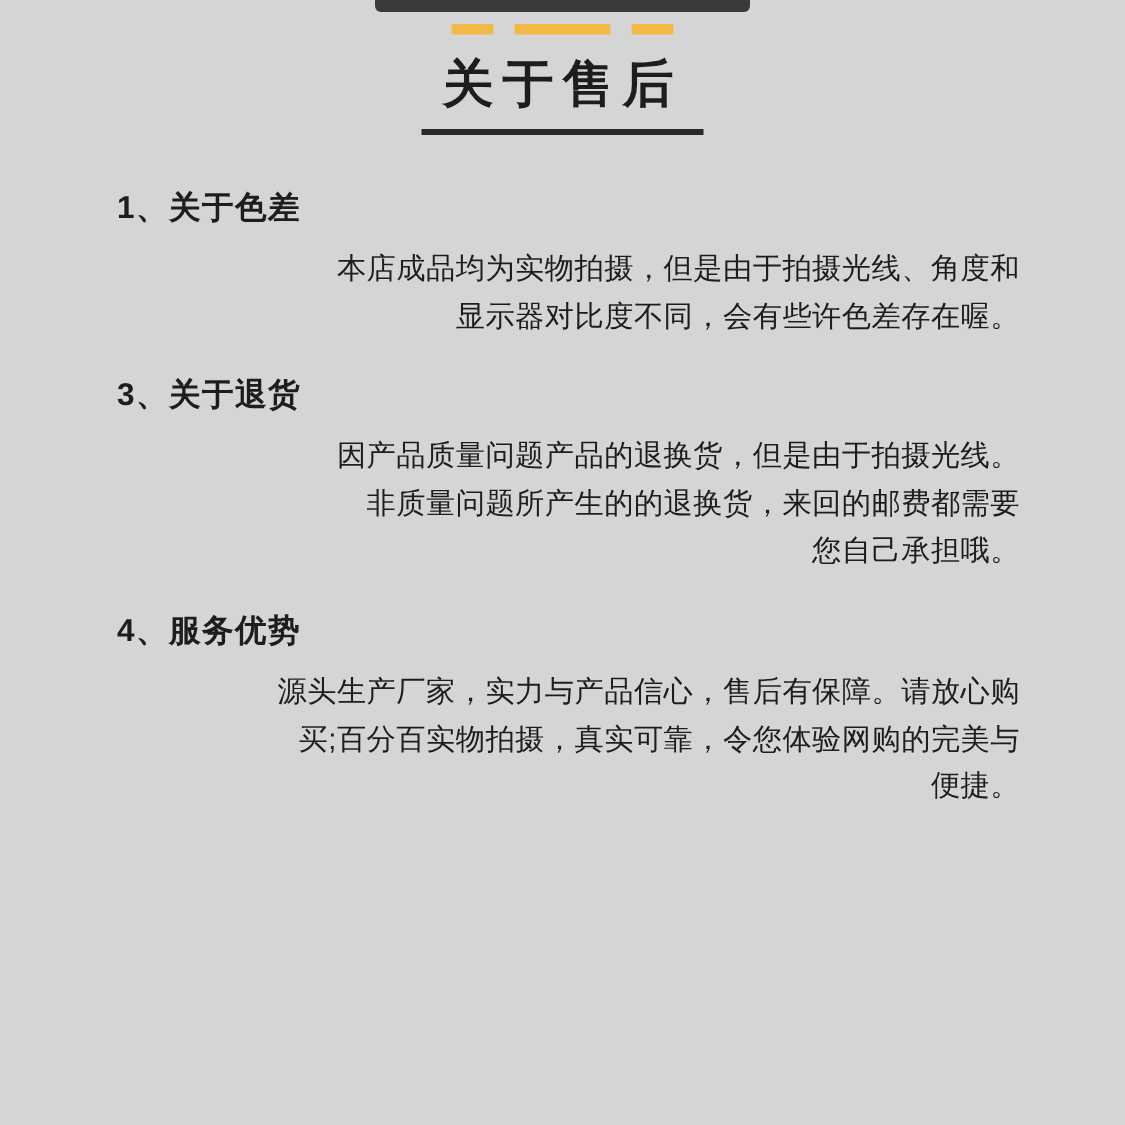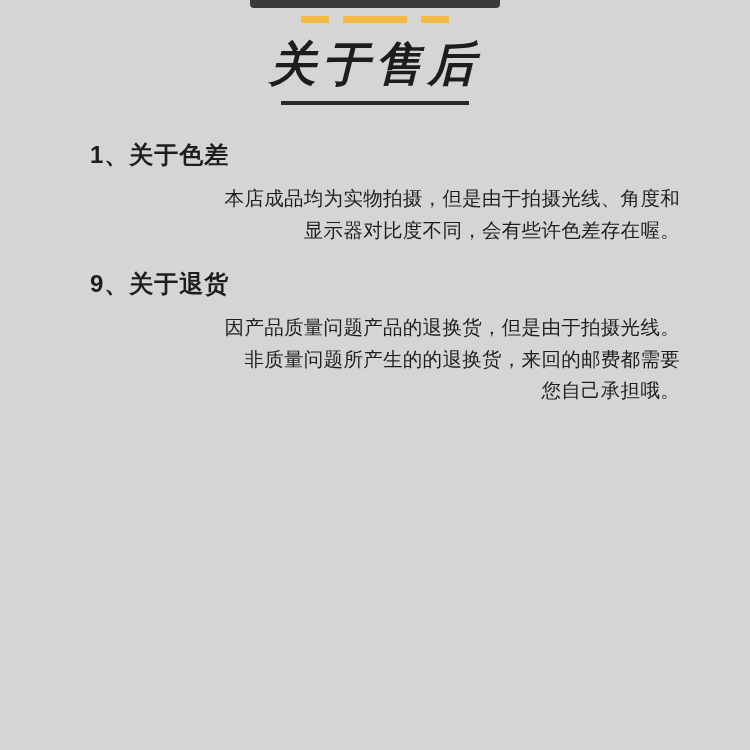--- a/index.html
+++ b/index.html
@@ -53,47 +53,46 @@
   .dash {
     width: 64px;
     height: 7px;
     background: #f2b944;
     border-radius: 1px;
   }
   .dash.short {
     width: 28px;
   }
   .title {
-    font-size: 47px;
+    font-size: 34px;
     font-weight: bold;
     color: #1d1d1f;
     letter-spacing: 6px;
     line-height: 1.15;
     margin: 0 0 6px 0;
-    font-style: italic;
   }
   .title-underline {
     width: 188px;
     height: 4px;
     background: #2a2a2c;
     margin: 10px auto 0 auto;
   }
   
   .content {
     padding: 16px 70px 0 70px;
   }
   .section {
     margin-bottom: 4px;
   }
   .section-heading {
-    font-size: 24px;
+    font-size: 21px;
     font-weight: bold;
     color: #1d1d1f;
     letter-spacing: 1px;
-    margin: 0 0 12px 20px;
+    margin: 0 0 12px 8px;
   }
   .section-body {
     font-size: 19.5px;
     color: #1d1d1f;
     line-height: 1.62;
     letter-spacing: 0.3px;
     margin: 0 0 22px 0;
     white-space: pre-line;
     text-align: right;
   }
@@ -124,21 +123,27 @@
     <div class="section sec-1">
       <h2 class="section-heading">1、关于色差</h2>
       <p class="section-body">本店成品均为实物拍摄，但是由于拍摄光线、角度和
 显示器对比度不同，会有些许色差存在喔。</p>
     </div>
 
     <div class="section sec-2">
     </div>
 
     <div class="section">
-      <h2 class="section-heading">9、关于退货</h2>
+      <h2 class="section-heading">3、关于退货</h2>
       <p class="section-body">因产品质量问题产品的退换货，但是由于拍摄光线。
 非质量问题所产生的的退换货，来回的邮费都需要
 您自己承担哦。</p>
     </div>
 
+    <div class="section">
+      <h2 class="section-heading">4、服务优势</h2>
+      <p class="section-body">源头生产厂家，实力与产品信心，售后有保障。请放心购
+买;百分百实物拍摄，真实可靠，令您体验网购的完美与
+便捷。</p>
+    </div>
 
   </div>
 </div>
 
 </body></html>

